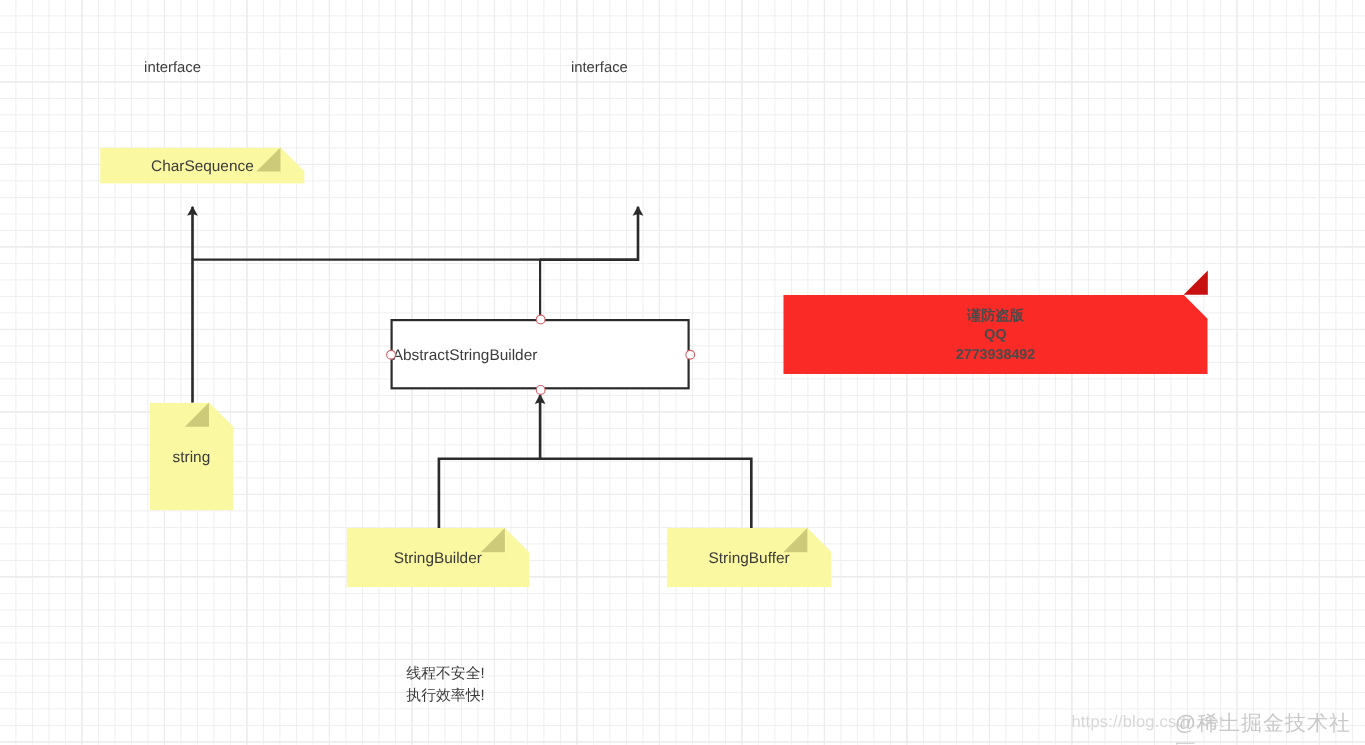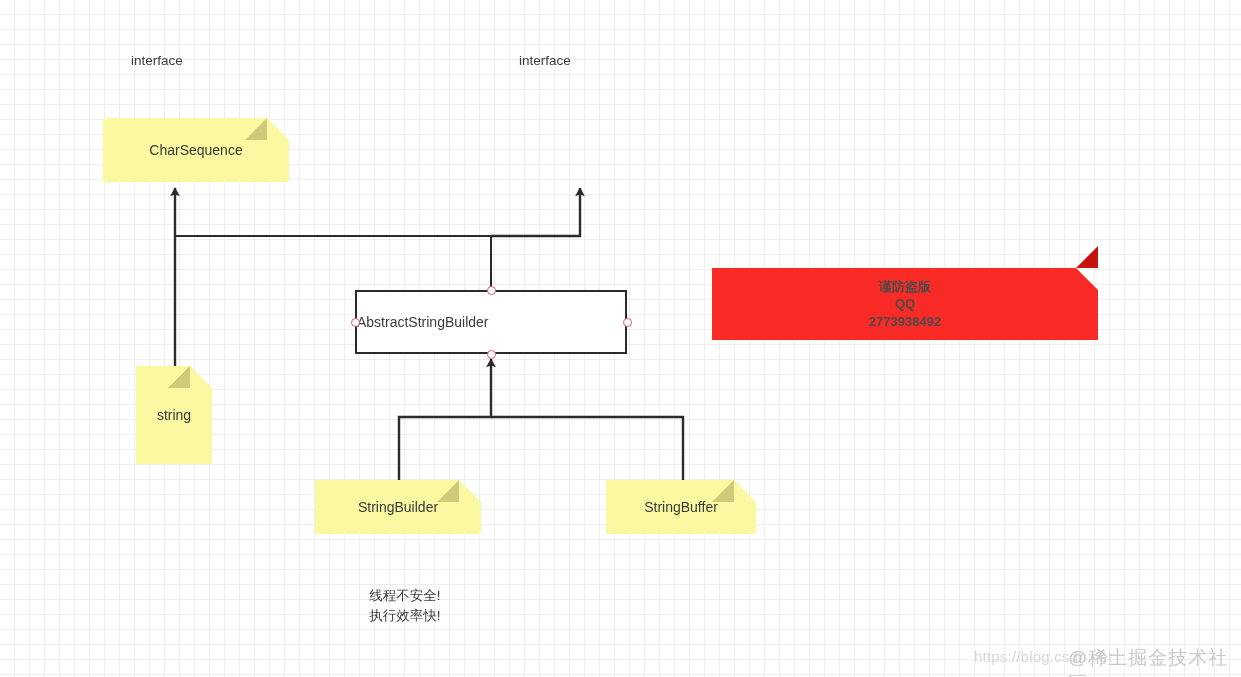--- a/index.html
+++ b/index.html
@@ -198,21 +198,21 @@
     </g>
 
     <g>
       <path d="M683,480 L683,417 L491,417" fill="none" stroke="#2b2b2b" stroke-width="2.4"></path>
     </g>
   </svg>
 
   <div class="freetext" style="left:131px; top:51px; width:auto;">interface</div>
   <div class="freetext" style="left:519px; top:51px; width:auto;">interface</div>
 
-  <div class="note yellow" style="left:91px; top:118px; width:186px; height:64px;margin-left:12px;">
+  <div class="note yellow" style="left:91px; top:134px; width:186px; height:33px;">
     <span class="body"></span>
     <span class="fold"></span>
     <span class="label">CharSequence</span>
   </div>
 
 
   <div class="classbox" style="left:355px; top:290px; width:272px; height:64px;">
     <span>AbstractStringBuilder</span>
   </div>
 
@@ -240,19 +240,19 @@
     <span class="fold"></span>
     <span class="label">StringBuilder</span>
   </div>
 
   <div class="note yellow" style="left:606px; top:480px; width:150px; height:54px;">
     <span class="body"></span>
     <span class="fold"></span>
     <span class="label">StringBuffer</span>
   </div>
 
-  <div class="freetext" style="left:360px; top:586px; width:90px;">线程不安全!
+  <div class="freetext" style="left:360px; top:602px; width:90px;">线程不安全!
 执行效率快!</div>
 
   <div class="wm-url" style="left:962px; top:648px;margin-left:12px;">https://blog.csdn.net</div>
   <div class="wm-brand" style="left:1068px; top:645px;">@稀土掘金技术社区</div>
 
 </div>
 
 </body></html>

